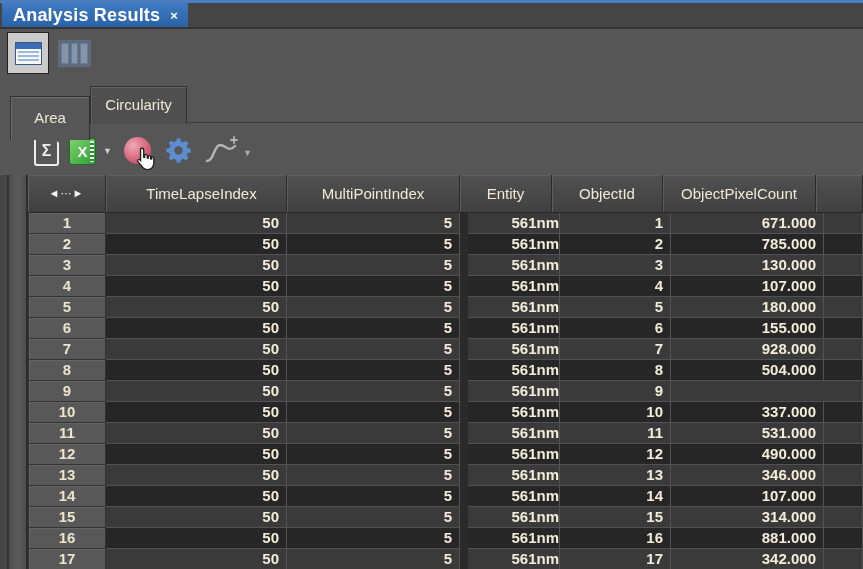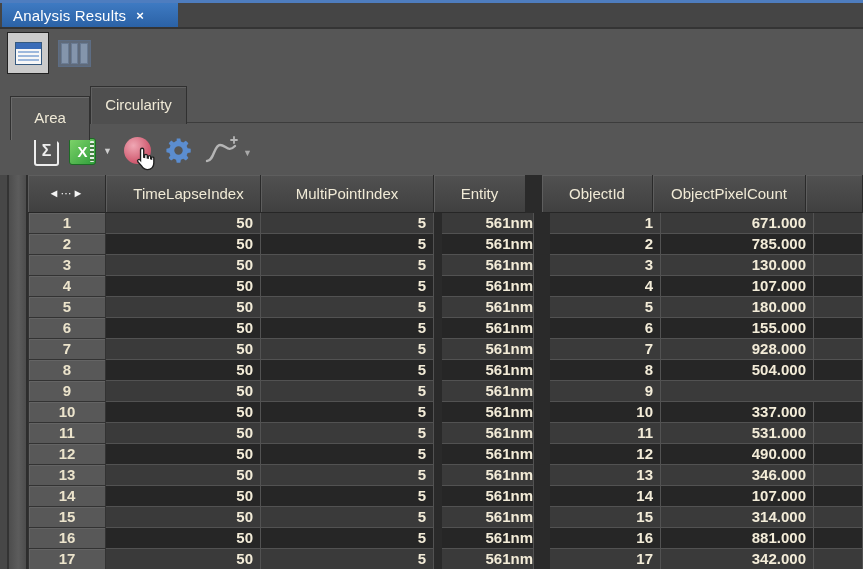--- a/index.html
+++ b/index.html
@@ -10,21 +10,21 @@
     user-select:none;
   }
   
   .top-accent{position:absolute;left:0;top:0;width:863px;height:3px;background:#4e7dbf;}
   .doc-tabbar{position:absolute;left:0;top:3px;width:863px;height:24px;background:#454545;border-bottom:2px solid #343434;}
   .doc-tab{
     position:absolute;left:2px;top:0;height:24px;min-width:176px;
     background:linear-gradient(#3e7ac2,#2b62a6);
     display:flex;align-items:center;gap:10px;padding:0 10px 0 11px;box-sizing:border-box;
   }
-  .doc-tab .t{color:#fff;font-weight:normal;font-size:15px;letter-spacing:.2px;}
+  .doc-tab .t{color:#fff;font-weight:bold;font-size:18px;letter-spacing:.2px;}
   .doc-tab .x{color:#fff;font-weight:bold;font-size:13px;cursor:pointer;line-height:1;}
   
   .viewbar{position:absolute;left:0;top:29px;width:863px;height:50px;}
   .viewbtn1{
     position:absolute;left:7px;top:3px;width:42px;height:42px;
     background:#cbcbcb;border:1px solid #222;box-sizing:border-box;
     display:flex;align-items:center;justify-content:center;
   }
   .win-ico{width:27px;height:23px;background:#f7f7f7;border:1px solid #35597f;box-sizing:border-box;}
   .win-ico .bar{height:6px;background:#3a6cb8;}
@@ -105,24 +105,24 @@
     box-shadow:inset 1px 1px 0 #646464;
     text-align:center;color:#ece4cc;
   }
   .dcell{border-right:1px solid #525252;border-bottom:1px solid #525252;}
   .trow:nth-child(odd) .dcell{background:#3a3a3a;}
   .trow:nth-child(even) .dcell{background:#262626;}
   .num{text-align:right;padding-right:7px;}
   .lft{text-align:right;padding-left:5px;margin-left:8px;}
   
   .w-row{width:78px;flex:none;}
-  .w-tli{width:155px;flex:none;padding-left:11px;}
+  .w-tli{width:181px;flex:none;padding-left:11px;}
   .w-mpi{width:173px;flex:none;}
   .w-ent{width:92px;flex:none;}
-  .w-oid{width:111px;flex:none;margin-left:16px;}
+  .w-oid{width:111px;flex:none;}
   .w-opc{width:153px;flex:none;}
   .w-sliver{flex:1;}
   .nav-glyph{font-size:11px;letter-spacing:1px;color:#f5f5f5;}
 </style>
 </head>
 <body>
 
 <div id="app">
 
   <div class="top-accent"></div>

